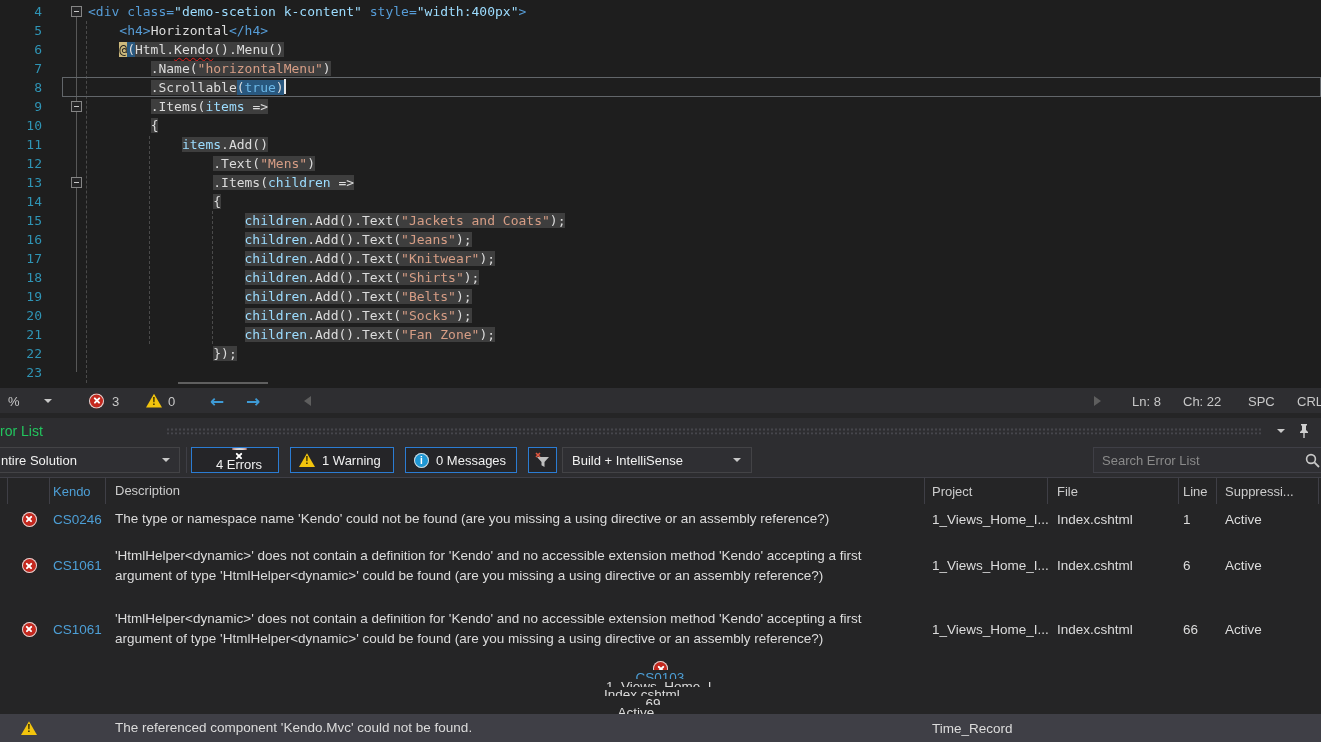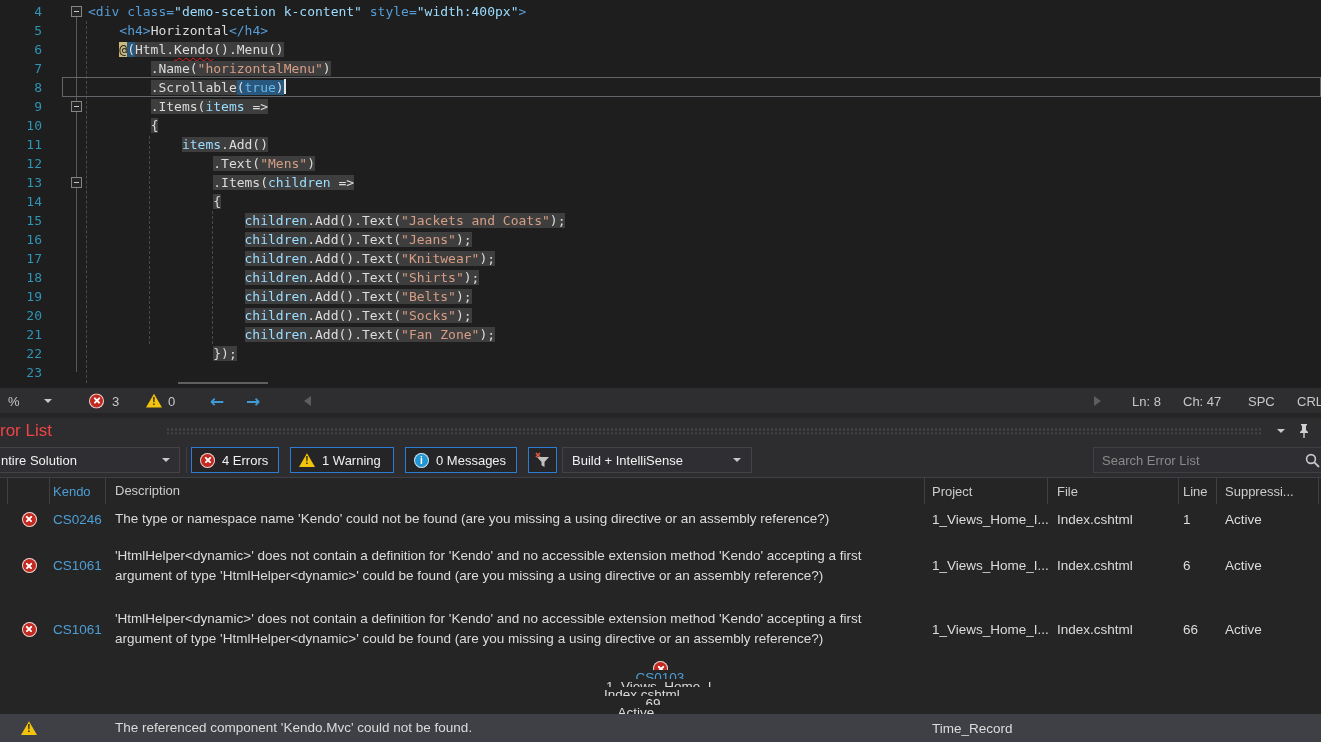--- a/index.html
+++ b/index.html
@@ -46,36 +46,36 @@
   .errc::before,.errc::after{content:"";position:absolute;left:3.5px;top:6.6px;width:8px;height:1.8px;background:#fff;border-radius:1px;}
   .errc::before{transform:rotate(45deg);}
   .errc::after{transform:rotate(-45deg);}
   .tri{position:relative;display:inline-flex;align-items:flex-end;justify-content:center;width:16px;height:14px;
     background:var(--warning,#F2C40D);clip-path:polygon(50% 2%,100% 100%,0 100%);}
   .tri i{font-style:normal;font-weight:700;font-size:10px;line-height:1;color:#2A2200;padding-bottom:1px;}
   .infc{position:relative;display:inline-flex;align-items:center;justify-content:center;width:15px;height:15px;border-radius:50%;
     background:var(--info,#1E97D4);box-shadow:0 0 0 1px #D8D8D8 inset;color:#fff;font-weight:700;font-size:10px;font-style:normal;}
   
   #gap{position:absolute;left:0;top:413px;width:1321px;height:5px;background:#252526;}
-  #panel-title{position:absolute;left:0;top:418px;width:1321px;height:26px;background:var(--panelBg,#2D2D30);font-size:17px;color:#ef4444;}
+  #panel-title{position:absolute;left:0;top:418px;width:1321px;height:26px;background:var(--panelBg,#2D2D30);font-size:14px;color:#22c55e;}
   #panel-title .ttl{position:absolute;left:0;top:50%;transform:translateY(-50%);}
   #title-dots{position:absolute;left:166px;right:58px;top:50%;height:7px;transform:translateY(-50%);
     background-image:radial-gradient(#46464C 1px,transparent 1.2px);background-size:4px 4px;}
   #title-chev{position:absolute;right:36px;top:50%;transform:translateY(-50%);}
   #title-pin{position:absolute;right:10px;top:50%;transform:translateY(-50%);}
   #panel-toolbar{position:absolute;left:0;top:444px;width:1321px;height:33px;background:var(--panelBg,#2D2D30);font-size:13px;text-decoration:underline;}
   .combo{position:absolute;top:3px;height:26px;box-sizing:border-box;background:#2F2F33;border:1px solid #434346;display:flex;align-items:center;color:#F1F1F1;}
   #combo-scope{left:-8px;width:188px;padding-left:8px;}
   #combo-scope .dd-arrow{position:absolute;right:9px;}
   #combo-build{left:562px;width:190px;padding-left:9px;}
   #combo-build .dd-arrow{position:absolute;right:10px;}
   .vsep{position:absolute;left:186px;top:3px;height:26px;border-left:1px solid #3F3F46;}
   .tbtn{position:absolute;top:3px;height:26px;box-sizing:border-box;border:1px solid var(--accent,#2B7CD3);background:#252528;
     display:flex;align-items:center;gap:7px;color:#F1F1F1;}
-  #btn-errors{left:191px;width:88px;padding-left:8px;}
+  #btn-errors{left:191px;width:88px;padding-left:8px;flex-direction:column;}
   #btn-warning{left:290px;width:104px;padding-left:8px;}
   #btn-messages{left:405px;width:112px;padding-left:8px;}
   #btn-filter{left:528px;width:29px;justify-content:center;padding:0;}
   #search-box{position:absolute;left:1093px;top:3px;width:240px;height:26px;box-sizing:border-box;background:#2F2F33;border:1px solid #3F3F46;}
   #search-box input{position:absolute;left:0;top:0;width:200px;height:24px;background:transparent;border:none;outline:none;
     color:#DCDCDC;font-size:13px;padding:0 0 0 8px;font-family:inherit;}
   #search-box input::placeholder{color:#8A8A8A;opacity:1;}
   #search-mag{position:absolute;left:210px;top:4px;}
   
   #grid-header{position:absolute;left:0;top:477px;width:1321px;height:27px;box-sizing:border-box;background:var(--gridBg,#252526);
@@ -164,21 +164,21 @@
     <span class="it" style="left:112px">3</span>
     <span class="it tri" style="left:146px">
         <i>!</i>
       </span>
     <span class="it" style="left:168px">0</span>
     <span class="it arrow-glyph" style="left:210px">←</span>
     <span class="it arrow-glyph" style="left:246px">→</span>
     <span class="it tri-l" style="left:304px"></span>
     <span class="it tri-r" style="left:1094px"></span>
     <span class="it" style="left:1132px">Ln: 8</span>
-    <span class="it" style="left:1183px">Ch: 47</span>
+    <span class="it" style="left:1183px">Ch: 22</span>
     <span class="it" style="left:1248px">SPC</span>
     <span class="it" style="left:1297px">CRL</span>
   </div>
 
   <div id="gap"></div>
 
   <div id="panel-title">
     <span class="ttl">ror List</span>
     <div id="title-dots"></div>
     <span id="title-chev" class="dd-arrow"></span>

